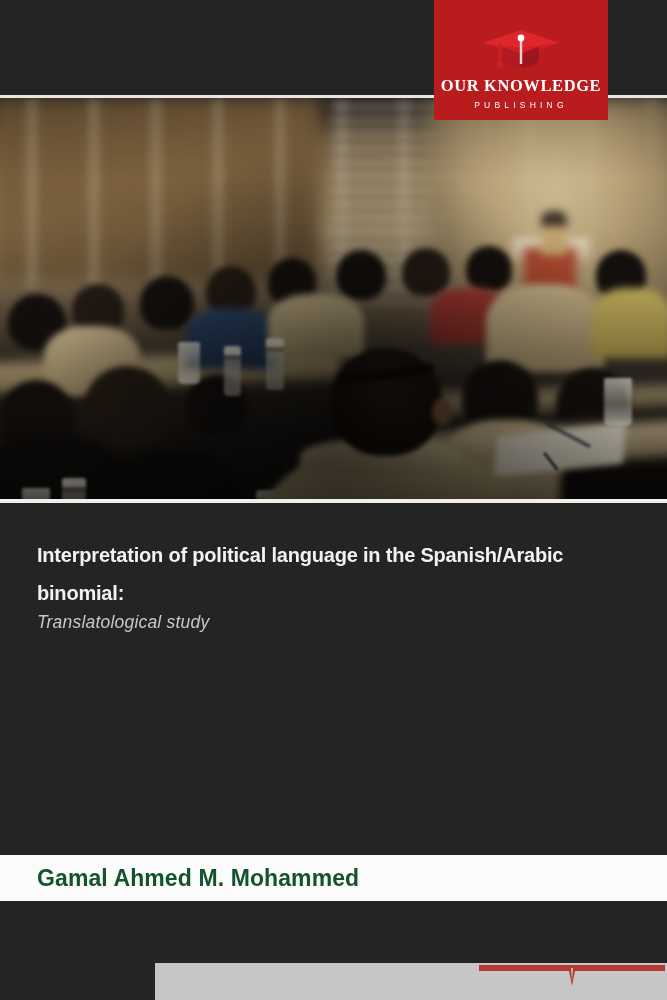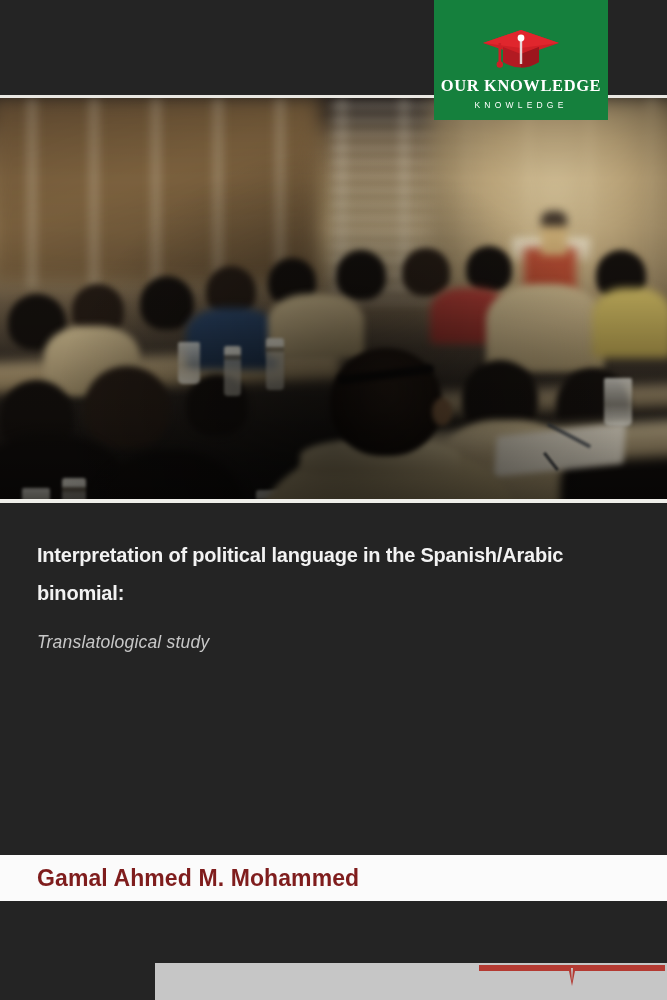--- a/index.html
+++ b/index.html
@@ -272,21 +272,21 @@
     background:
       radial-gradient(ellipse at 50% 85%, rgba(0,0,0,.55) 0%, rgba(0,0,0,0) 60%),
       linear-gradient(to bottom, rgba(0,0,0,.10) 0%, rgba(0,0,0,0) 20%, rgba(0,0,0,.25) 78%, rgba(0,0,0,.55) 100%);
   }
 
   
   .logo-box {
     position:absolute;
     left:434px; top:0;
     width:174px; height:120px;
-    background:#15803d;
+    background:#b91c1c;
     z-index:8;
     display:flex;
     flex-direction:column;
     align-items:center;
     justify-content:flex-start;
     padding-top:26px;
   }
   .cap-wrap { width:80px; height:48px; position:relative; }
   .logo-text-main {
     color:#fff;
@@ -316,36 +316,35 @@
     color:#f2f2f2;
     font-size:20px;
     font-weight:700;
     line-height:38px;
     letter-spacing:-0.2px;
   }
   .book-subtitle {
     color:#c8c8c8;
     font-size:17.5px;
     font-style:italic;
-    margin-top:20px;
     letter-spacing:.2px;
   }
 
   
   .author-band {
     position:absolute;
     left:0; top:855px;
     width:667px; height:46px;
     background:#fbfbfb;
     z-index:6;
     display:flex;
     align-items:center;
   }
   .author-name {
-    color:#7f1d1d;
+    color:#14532d;
     font-size:23px;
     font-weight:700;
     margin-left:37px;
     letter-spacing:.1px;
     text-align:right;
   }
 
   
   .grey-panel {
     position:absolute;
@@ -458,21 +457,21 @@
         <polygon points="40,4 78,17 40,22 2,17" fill="#e0262d"></polygon>
         <path d="M22 21 L22 36 Q40 47 58 36 L58 21 L40 28 Z" fill="#b21a22"></path>
         <path d="M40 28 L58 21 L58 36 Q49 41.5 40 41.5 Z" fill="#9c161d"></path>
         <rect x="17.5" y="17" width="2.6" height="20" fill="#cf1f26"></rect>
         <circle cx="18.8" cy="38.5" r="3.2" fill="#cf1f26"></circle>
         <rect x="38.8" y="12" width="2.4" height="26" fill="#e8e8e8" opacity=".9"></rect>
         <circle cx="40" cy="12" r="3.4" fill="#ffffff"></circle>
       </svg>
     </div>
     <div class="logo-text-main">OUR KNOWLEDGE</div>
-    <div class="logo-text-sub">KNOWLEDGE</div>
+    <div class="logo-text-sub">PUBLISHING</div>
   </div>
 
   <div class="title-block">
     <div class="book-title">Interpretation of political language in the Spanish/Arabic binomial:</div>
     <div class="book-subtitle">Translatological study</div>
   </div>
 
   <div class="author-band">
     <div class="author-name">Gamal Ahmed M. Mohammed</div>
   </div>

